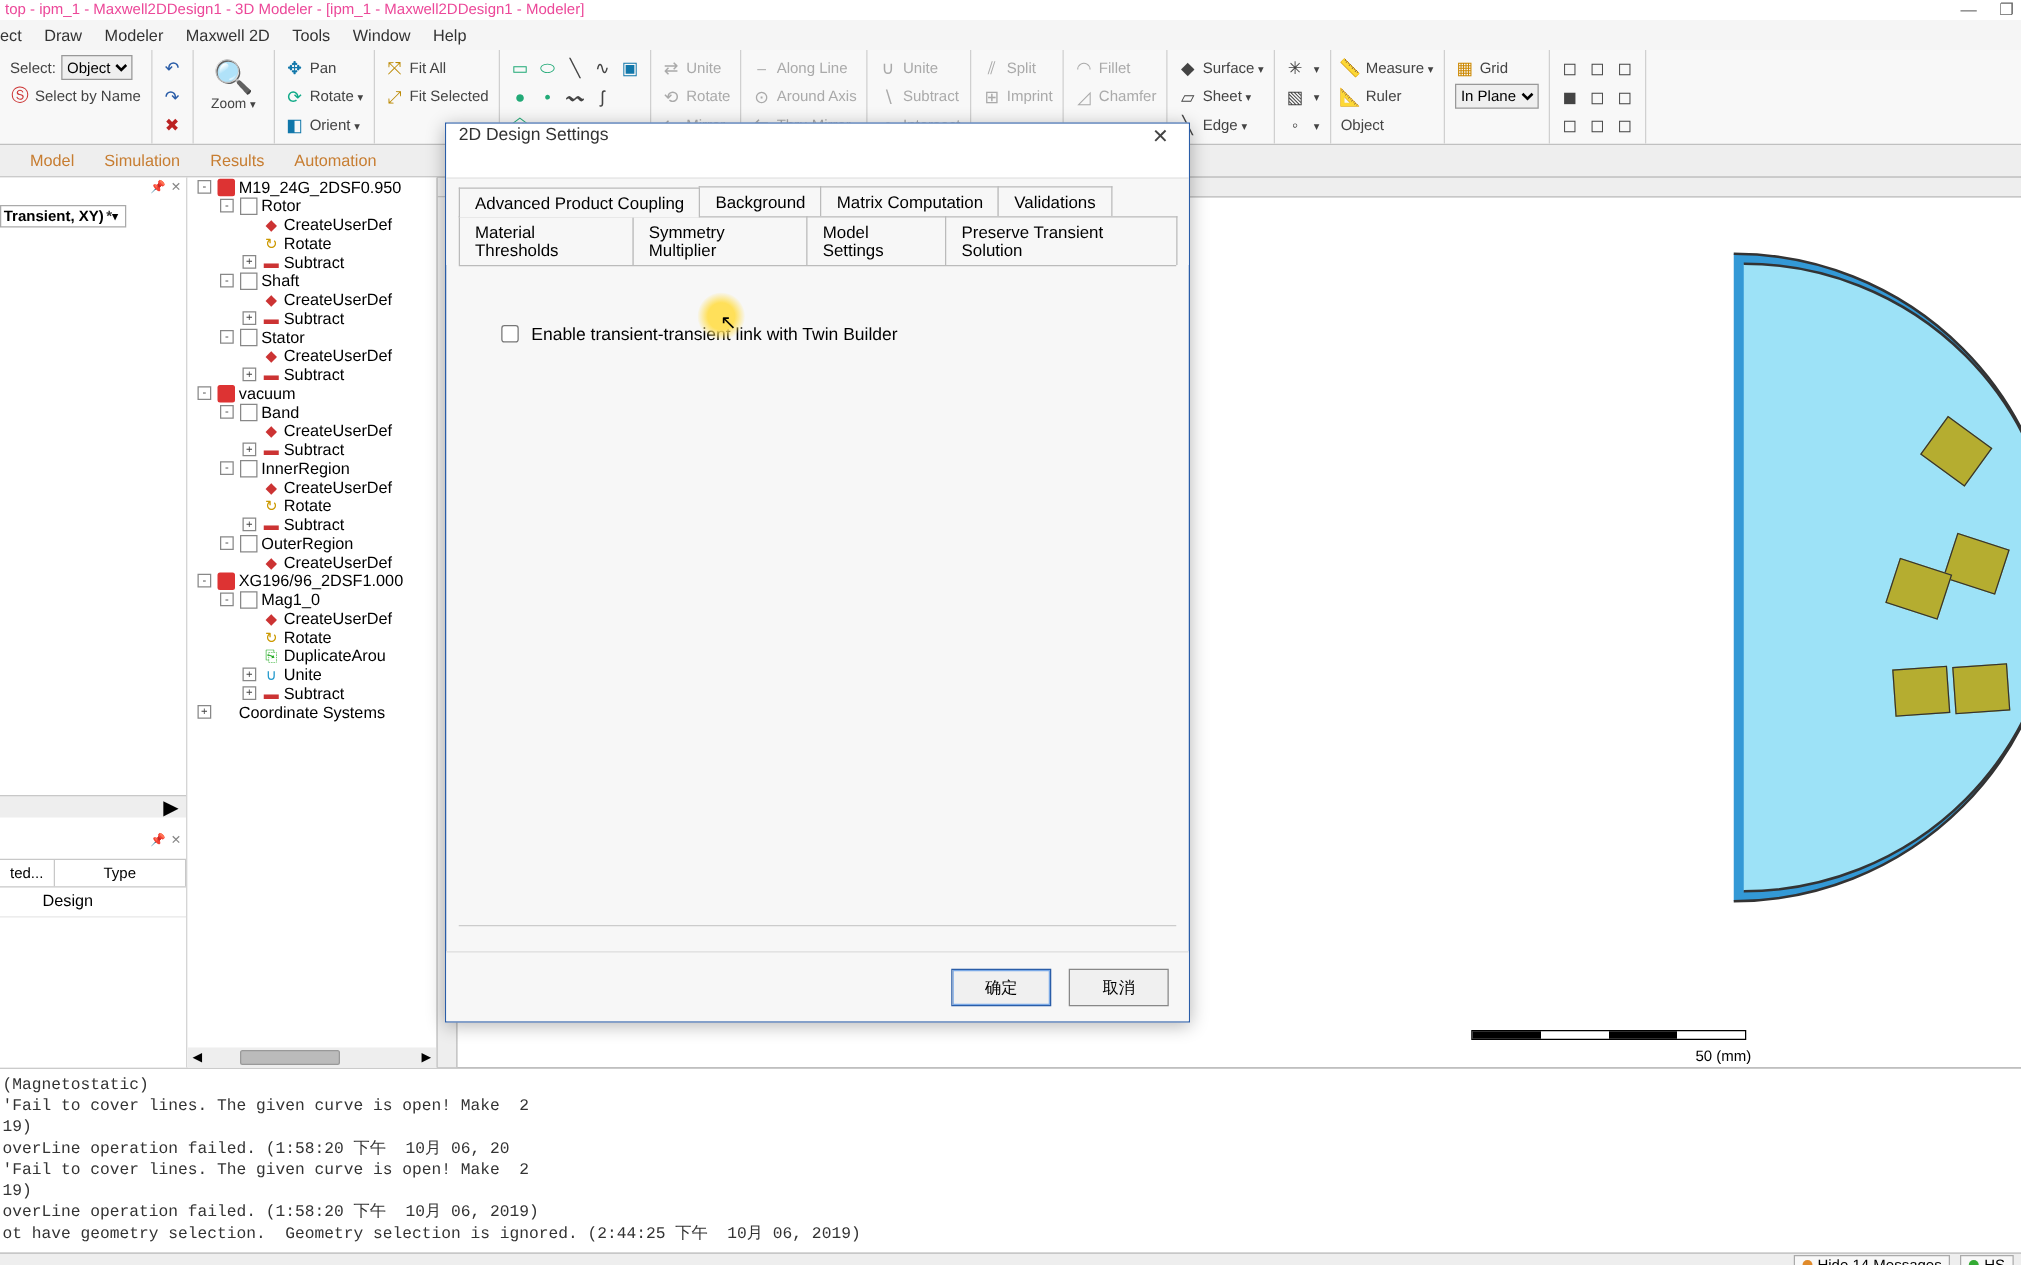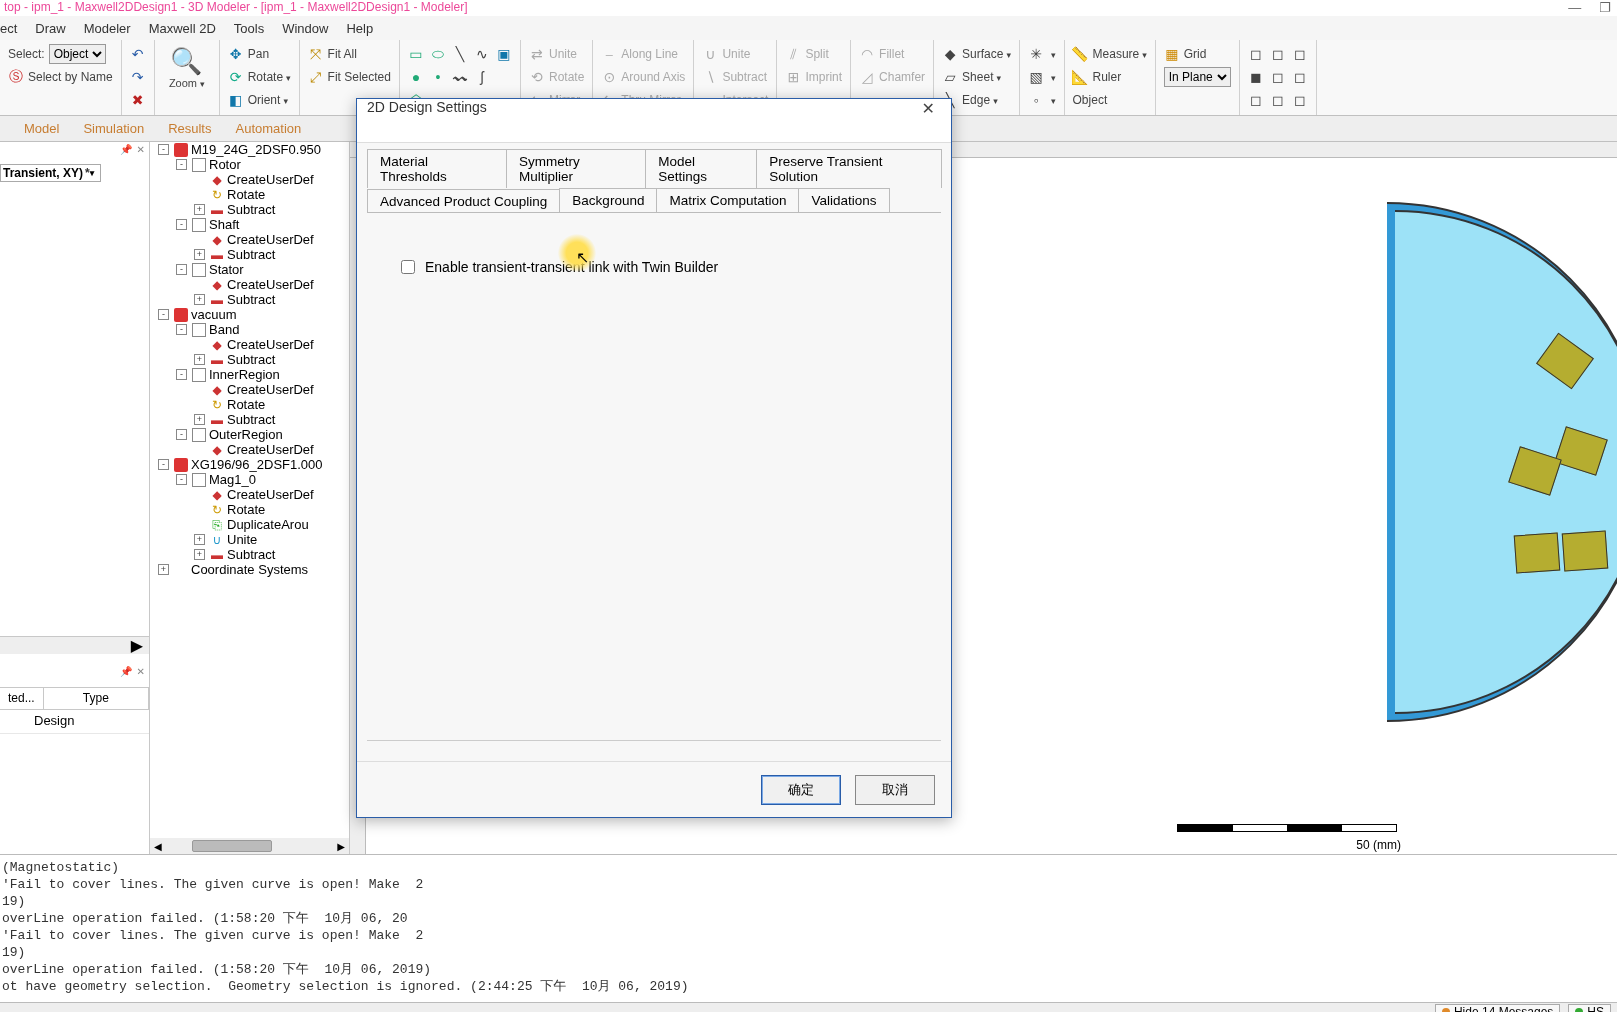--- a/index.html
+++ b/index.html
@@ -602,31 +602,31 @@
     </div>
 </div>
 
 <div class="dialog">
   <div class="dialog-title">
     <span>2D Design Settings</span>
     <span class="close">✕</span>
   </div>
   <div class="dialog-tabs">
     <div class="tabrow">
+      <div class="tab selected">Advanced Product Coupling</div>
+      <div class="tab">Background</div>
+      <div class="tab">Matrix Computation</div>
+      <div class="tab">Validations</div>
+    </div>
+    <div class="tabrow">
       <div class="tab">Material Thresholds</div>
       <div class="tab">Symmetry Multiplier</div>
       <div class="tab">Model Settings</div>
       <div class="tab">Preserve Transient Solution</div>
     </div>
-    <div class="tabrow">
-      <div class="tab selected">Advanced Product Coupling</div>
-      <div class="tab">Background</div>
-      <div class="tab">Matrix Computation</div>
-      <div class="tab">Validations</div>
-    </div>
   </div>
   <div class="dialog-body">
     <div class="dialog-checkbox-row">
       <input type="checkbox" style="">
       <span>Enable transient-transient link with Twin Builder</span>
     </div>
     <hr>
   </div>
   <div class="dialog-buttons">
     <button>确定</button>

